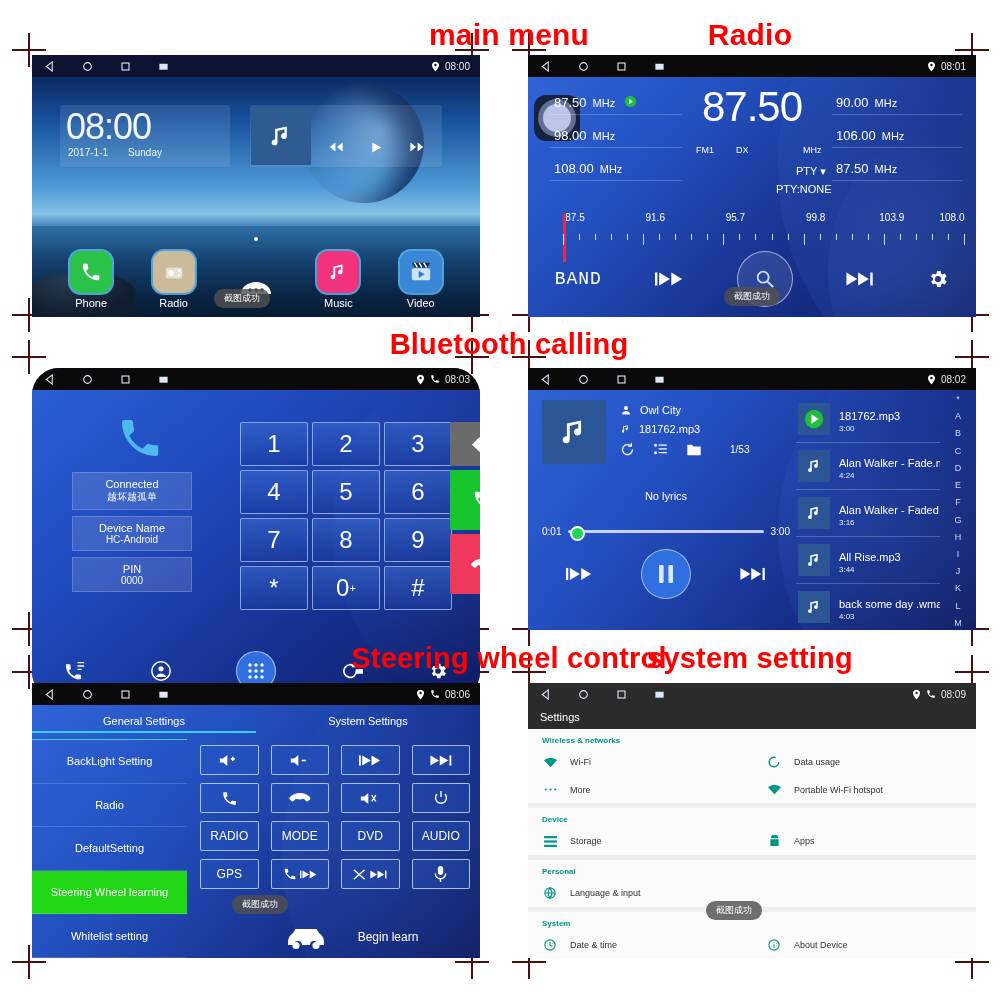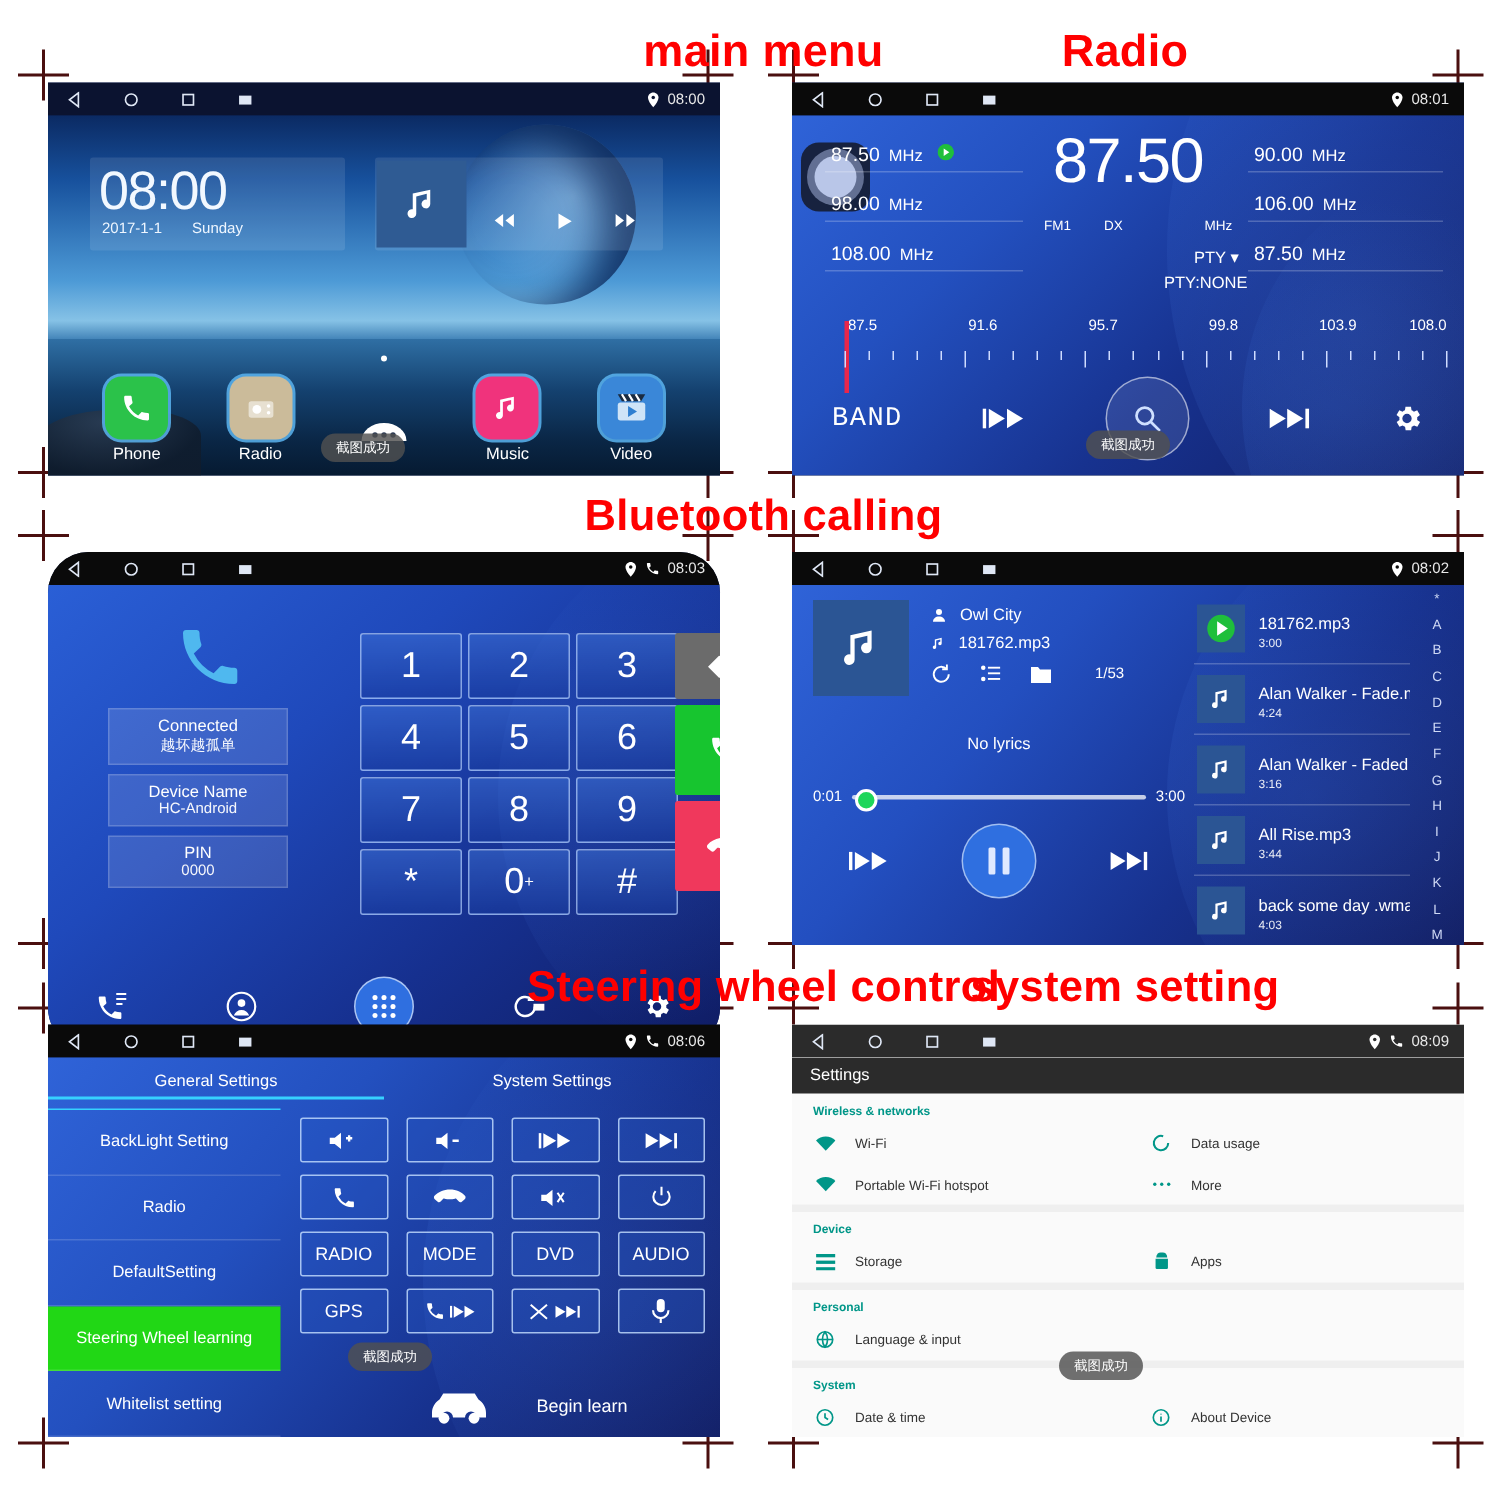--- a/index.html
+++ b/index.html
@@ -1129,35 +1129,35 @@
         <div class="set-row">
           <span class="set-ico">
               <svg width="12" height="12" viewBox="0 0 14 14" fill="none" stroke="#009688" stroke-width="1.6">
                 <path d="M12.6 7A5.6 5.6 0 1 1 8.7 1.7"></path>
               </svg>
             </span>
           <span>Data usage</span>
         </div>
         <div class="set-row">
           <span class="set-ico">
-              <svg width="13" height="11" viewBox="0 0 14 11" fill="#009688">
-                <path d="M7 10.5 0 3.2A10 10 0 0 1 14 3.2z"></path>
-              </svg>
-            </span>
-          <span>Portable Wi-Fi hotspot</span>
-        </div>
-        <div class="set-row">
-          <span class="set-ico">
               <svg width="13" height="5" viewBox="0 0 14 5" fill="#009688">
                 <circle cx="2" cy="2.5" r="1.2"></circle>
                 <circle cx="7" cy="2.5" r="1.2"></circle>
                 <circle cx="12" cy="2.5" r="1.2"></circle>
               </svg>
             </span>
           <span>More</span>
+        </div>
+        <div class="set-row">
+          <span class="set-ico">
+              <svg width="13" height="11" viewBox="0 0 14 11" fill="#009688">
+                <path d="M7 10.5 0 3.2A10 10 0 0 1 14 3.2z"></path>
+              </svg>
+            </span>
+          <span>Portable Wi-Fi hotspot</span>
         </div>
       </div>
       <div class="sepfull"></div>
 
       <div class="set-group">Device</div>
       <div class="set-rows">
         <div class="set-row">
           <span class="set-ico">
               <svg width="13" height="11" viewBox="0 0 14 12" fill="#009688">
                 <rect y="0" width="14" height="2.4"></rect>

